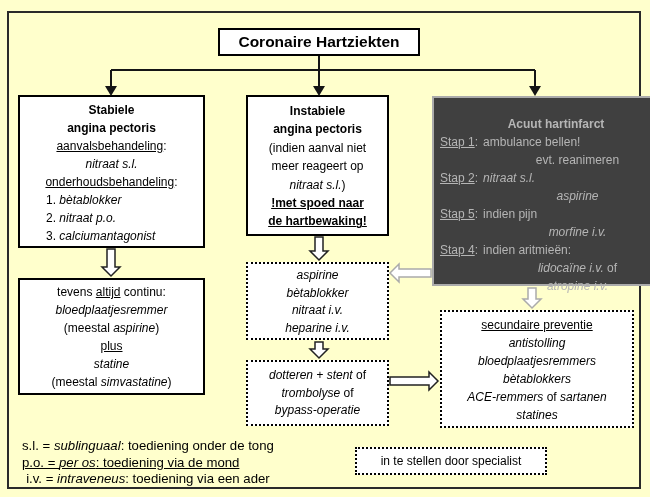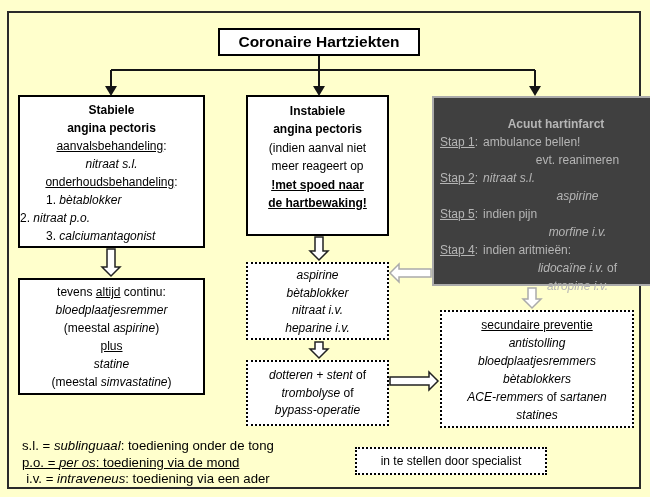--- a/index.html
+++ b/index.html
@@ -46,29 +46,30 @@
     <span>Coronaire Hartziekten</span>
   </div>
 
   <div class="box solid stable">
       <div class="line"><span class="bd">Stabiele</span></div>
       <div class="line"><span class="bd">angina pectoris</span></div>
       <div class="line"><span class="un">aanvalsbehandeling</span><span>:</span></div>
       <div class="line"><span class="it">nitraat s.l.</span></div>
       <div class="line"><span class="un">onderhoudsbehandeling</span><span>:</span></div>
       <div class="line" style="text-align: left; padding-left: 26px;"><span>1. </span><span class="it">bètablokker</span></div>
-      <div class="line" style="text-align: left; "><span>2. </span><span class="it">nitraat p.o.</span></div>
+      <div class="line" style="text-align: left; padding-left: 26px;"><span>2. </span><span class="it">nitraat p.o.</span></div>
       <div class="line" style="text-align: left; padding-left: 26px;"><span>3. </span><span class="it">calciumantagonist</span></div>
     </div>
 
   <div class="box solid unstable">
       <div class="line"><span class="bd">Instabiele</span></div>
       <div class="line"><span class="bd">angina pectoris</span></div>
       <div class="line"><span>(indien aanval niet</span></div>
       <div class="line"><span>meer reageert op</span></div>
+      <div class="line"><span class="it">nitraat s.l.</span><span>)</span></div>
       <div class="line"><span class="bd un">!met spoed naar</span></div>
       <div class="line"><span class="bd un">de hartbewaking!</span></div>
     </div>
 
   <div class="box acute">
     <div class="ghead">Acuut hartinfarct</div>
     <div class="steps">
         <div class="step">
           <span class="step-label"><span class="un">Stap 1</span>:</span>
           <div class="step-body">

